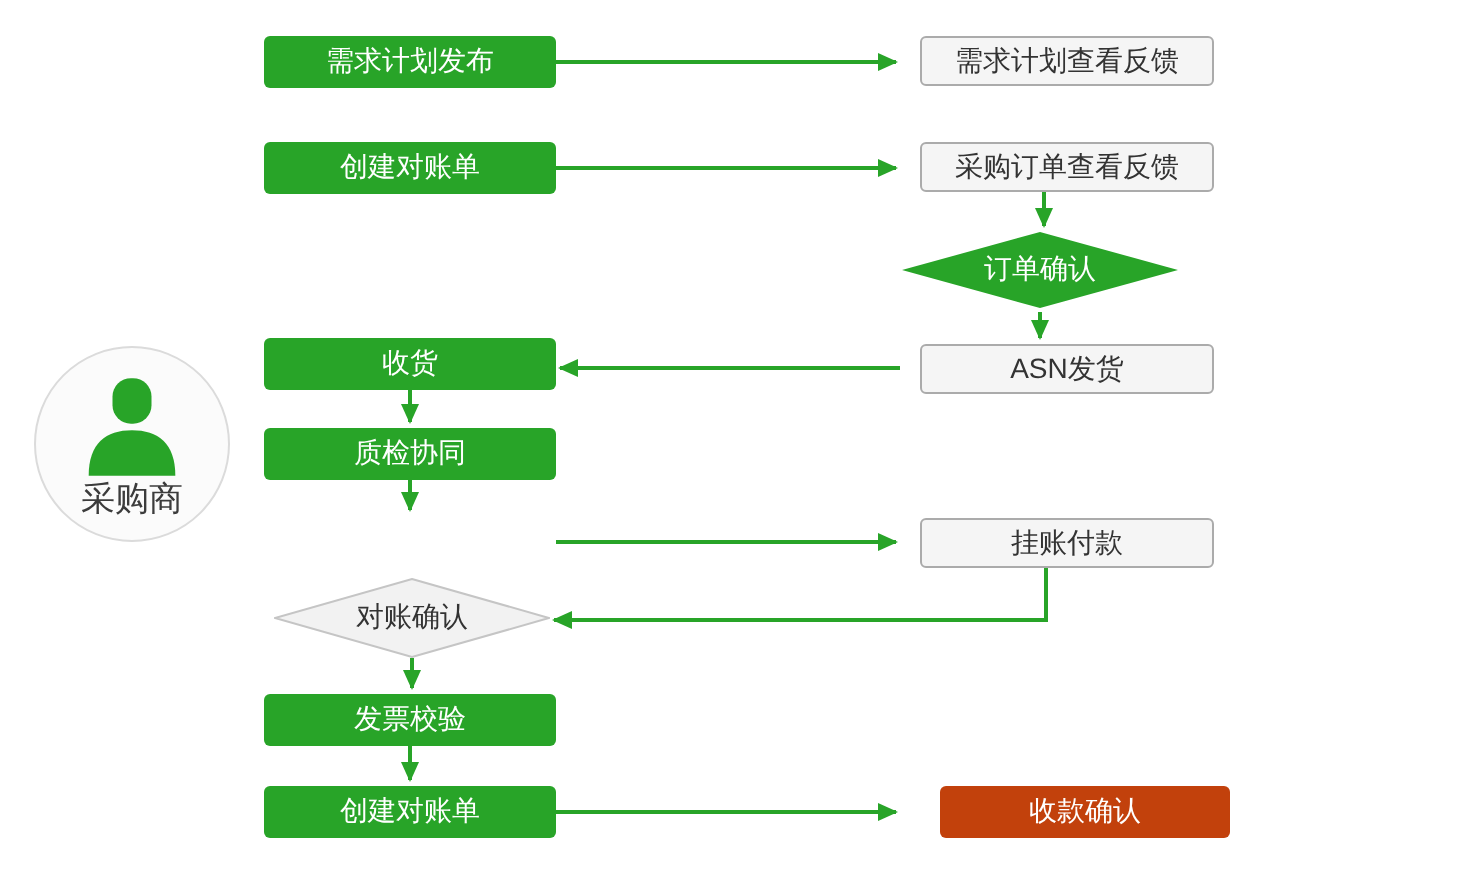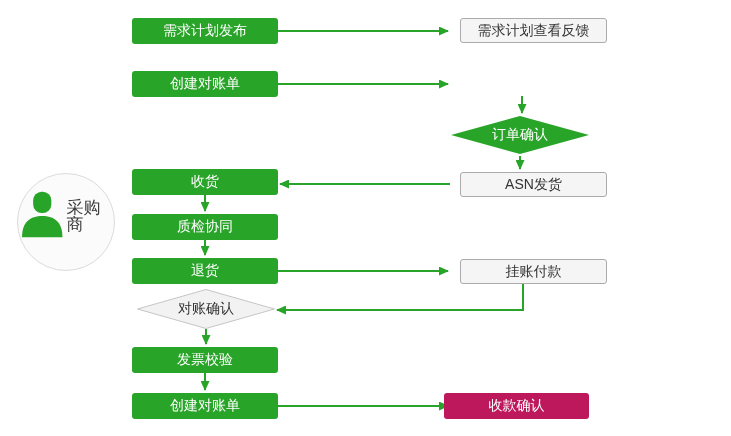--- a/index.html
+++ b/index.html
@@ -43,24 +43,24 @@
     left: 460px;
     width: 147px;
     height: 25px;
     background: #F5F5F5;
     border: 1px solid #ABABAB;
     color: #333333;
     border-radius: 3px;
   }
 
   .r-box {
-    left: 444px;
+    left: 470px;
     width: 145px;
     height: 26px;
-    background: #be185d;
+    background: #c2410c;
     color: #ffffff;
     border-radius: 3px;
   }
 
   .diamond {
     position: absolute;
     display: flex;
     align-items: center;
     justify-content: center;
   }
@@ -79,21 +79,21 @@
 
   .actor {
     position: absolute;
     width: 98px;
     height: 98px;
     border-radius: 50%;
     background: #FBFBFB;
     border: 1px solid #DBDBDB;
     box-sizing: border-box;
     display: flex;
-    flex-direction: row;
+    flex-direction: column;
     align-items: center;
     justify-content: flex-end;
     padding-bottom: 12px;
   }
   .actor-icon {
     display: block;
     margin-bottom: 2px;
   }
   .actor-label {
     font-size: 17px;
@@ -125,25 +125,25 @@
       <path d="M206,329 V344" marker-end="url(#ah)"></path>
       <path d="M205,373 V390" marker-end="url(#ah)"></path>
       <path d="M278,406 H448" marker-end="url(#ah)"></path>
     </g>
   </svg>
 
   <div class="node g-box" style="top:18px">需求计划发布</div>
   <div class="node g-box" style="top:71px">创建对账单</div>
   <div class="node g-box" style="top:214px">质检协同</div>
   <div class="node g-box" style="top:169px">收货</div>
-  <div class="node g-box" style="top:258px">退货</div>
   <div class="node g-box" style="top:347px">发票校验</div>
   <div class="node g-box" style="top:393px">创建对账单</div>
 
   <div class="node w-box" style="top:18px">需求计划查看反馈</div>
+  <div class="node w-box" style="top:71px">采购订单查看反馈</div>
   <div class="node w-box" style="top:172px">ASN发货</div>
   <div class="node w-box" style="top:259px">挂账付款</div>
 
   <div class="node r-box" style="top:393px">收款确认</div>
 
   <div class="diamond" style="left:137px;top:289px;width:138px;height:40px">
     <svg viewBox="0 0 138 40" preserveAspectRatio="none">
       <polygon points="69,0.5 137.5,20 69,39.5 0.5,20" fill="#F2F2F2" stroke="#C5C5C5" stroke-width="1"></polygon>
     </svg>
     <span class="dlabel dark">对账确认</span>

